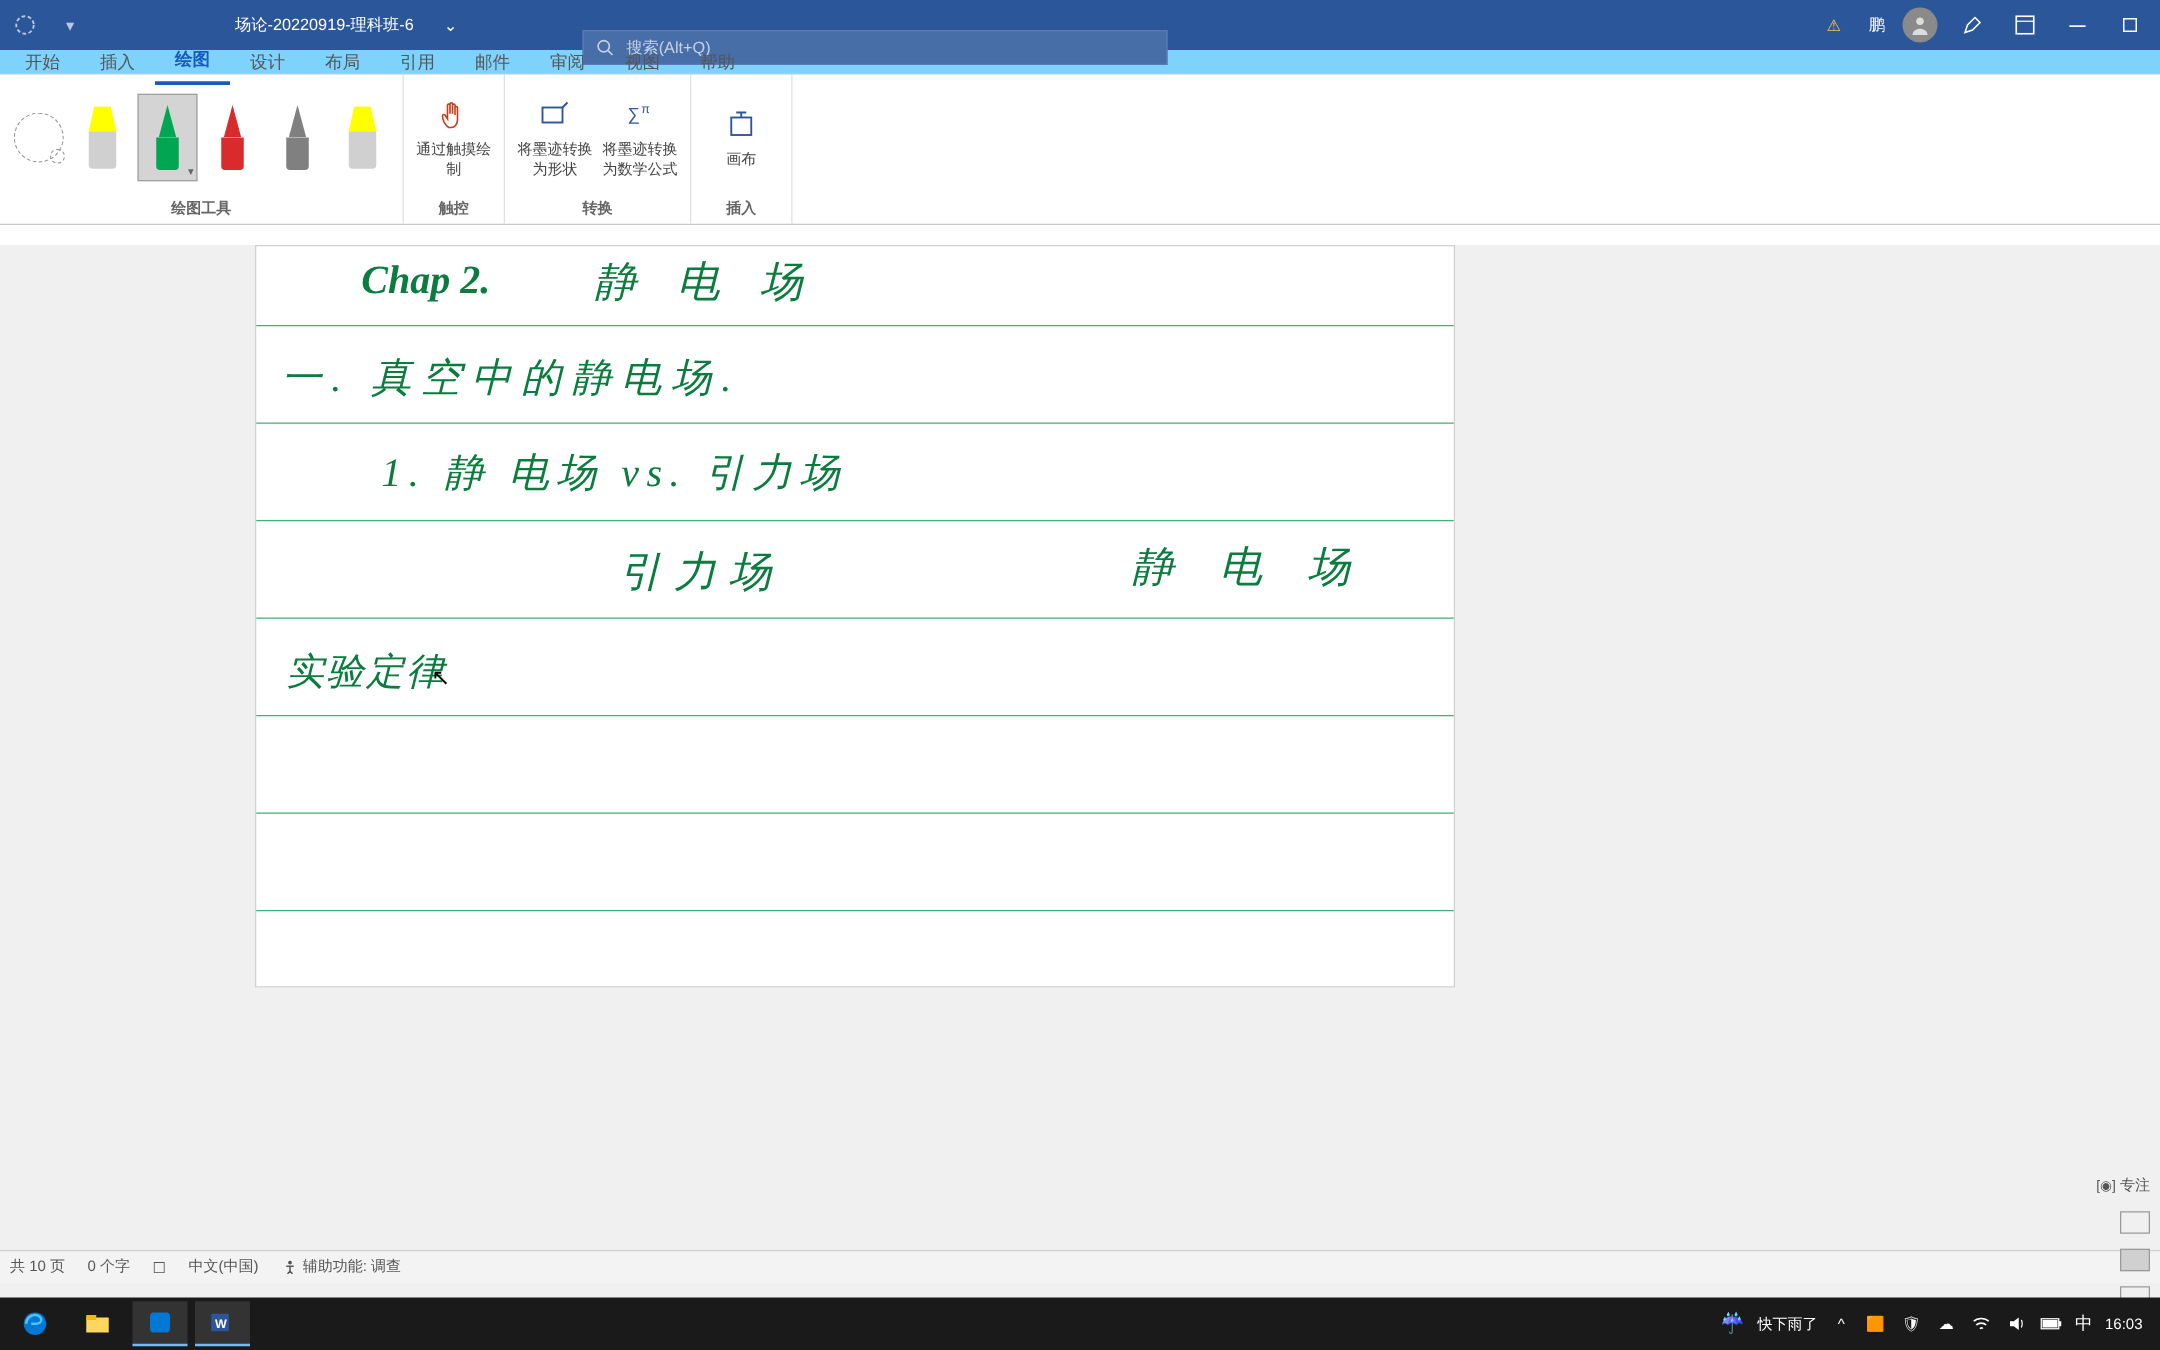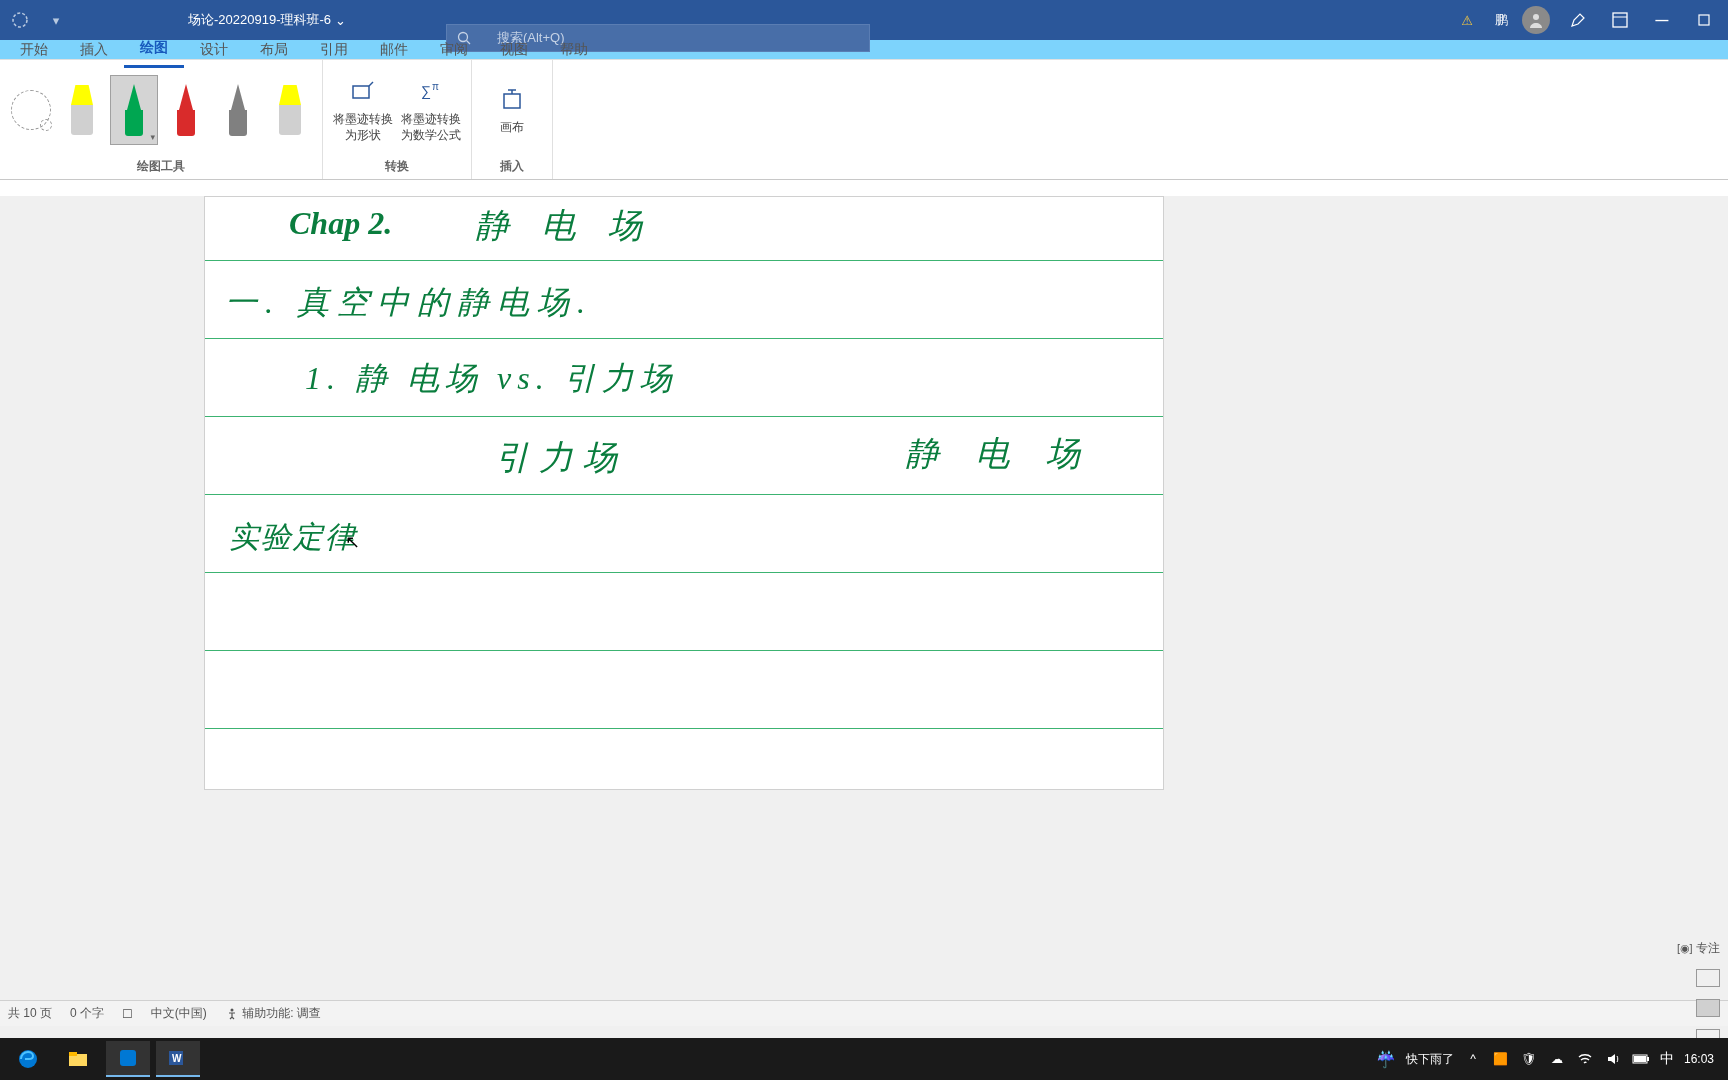--- a/index.html
+++ b/index.html
@@ -2,23 +2,23 @@
 <html><head>
 <meta charset="utf-8">
 <style>
 * { margin: 0; padding: 0; box-sizing: border-box; font-family: "Microsoft YaHei", sans-serif; }
 body { width: 1728px; height: 1080px; overflow: hidden; background: #fff; position: relative; }
 
 
 .titlebar { height: 40px; background: #2b579a; display: flex; align-items: center; color: #fff; font-size: 13px; }
 .titlebar .left { display: flex; align-items: center; gap: 12px; padding-left: 8px; }
 .titlebar .qat-btn { width: 24px; height: 24px; display: flex; align-items: center; justify-content: center; color: #b8c9e0; }
-.titlebar .doc-title { margin-left: 120px; display: flex; align-items: center; gap: 4px; }
+.titlebar .doc-title { margin-left: 120px; display: flex; align-items: center; gap: 24px; }
 .titlebar .doc-title span { color: #fff; }
-.titlebar .search { margin-left: 100px; width: 424px; height: 28px; background: #486ea8; border: 1px solid #5a7db3; display: flex; align-items: center; padding: 0 10px; gap: 26px; margin-top: 35px; }
+.titlebar .search { margin-left: 100px; width: 468px; height: 28px; background: #486ea8; border: 1px solid #5a7db3; display: flex; align-items: center; padding: 0 10px; gap: 10px; margin-top: 35px; }
 .titlebar .search input { background: transparent; border: none; outline: none; color: #c5d2e5; font-size: 13px; flex: 1; }
 .titlebar .search input::placeholder { color: #c5d2e5; }
 .titlebar .right { margin-left: auto; display: flex; align-items: center; gap: 14px; padding-right: 10px; }
 .titlebar .right .icon-btn { width: 28px; height: 28px; display: flex; align-items: center; justify-content: center; }
 .titlebar .avatar { width: 28px; height: 28px; border-radius: 50%; background: #8a8a8a; display: flex; align-items: center; justify-content: center; }
 
 
 .ribbon-tabs { height: 20px; background: #7dd3fc; border-bottom: 1px solid #e0e0e0; display: flex; align-items: center; padding-left: 4px; gap: 0; }
 .ribbon-tabs .tab { padding: 0 16px; height: 36px; display: flex; align-items: center; font-size: 14px; color: #555; cursor: pointer; }
 .ribbon-tabs .tab.active { color: #185abd; font-weight: 600; border-bottom: 3px solid #185abd; }
@@ -160,20 +160,33 @@
         <div class="pen-body" style="background:#808080"></div>
       </div>
       <div class="pen highlighter">
         <div class="pen-tip" style="background:#ffff00;clip-path:polygon(20% 0,80% 0,100% 100%,0 100%)"></div>
         <div class="pen-body"></div>
       </div>
     </div>
     <div class="label">绘图工具</div>
   </div>
 
+  <div class="ribbon-group">
+    <div class="tools">
+      <div class="big-btn">
+        <div class="icn">
+          <svg width="28" height="28" viewBox="0 0 28 28">
+              <path d="M10 24c-3-2-5-6-5-9 0-1 1-2 2-1l2 3V6c0-1 2-1 2 0v7V5c0-1 2-1 2 0v8V6c0-1 2-1 2 0v8V8c0-1 2-1 2 0v10c0 3-2 6-5 6h-2z" fill="none" stroke="#c43e1c" stroke-width="1.3"></path>
+            </svg>
+        </div>
+        <span>通过触摸绘制</span>
+      </div>
+    </div>
+    <div class="label">触控</div>
+  </div>
 
   <div class="ribbon-group">
     <div class="tools">
       <div class="big-btn">
         <div class="icn">
           <svg width="28" height="28" viewBox="0 0 28 28">
               <rect x="4" y="8" width="16" height="12" fill="none" stroke="#2b579a" stroke-width="1.5"></rect>
               <path d="M20 8l4-4" stroke="#2b579a" stroke-width="1.5"></path>
             </svg>
         </div>

